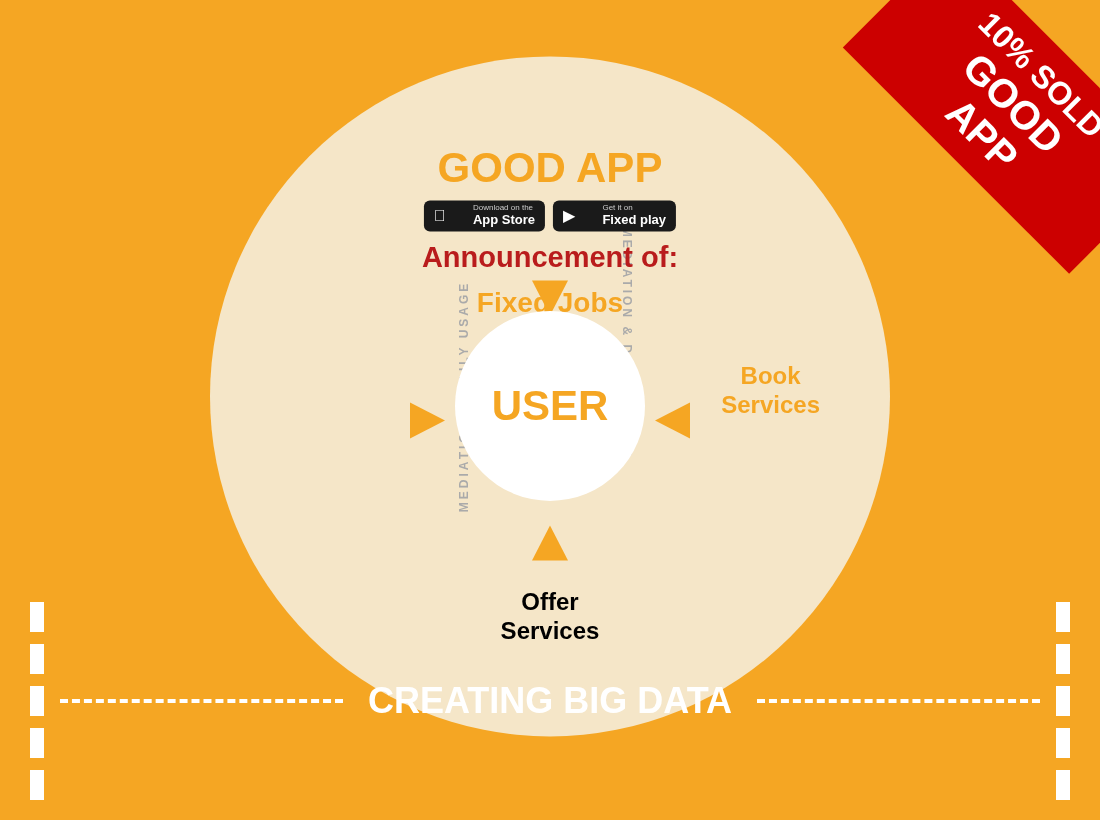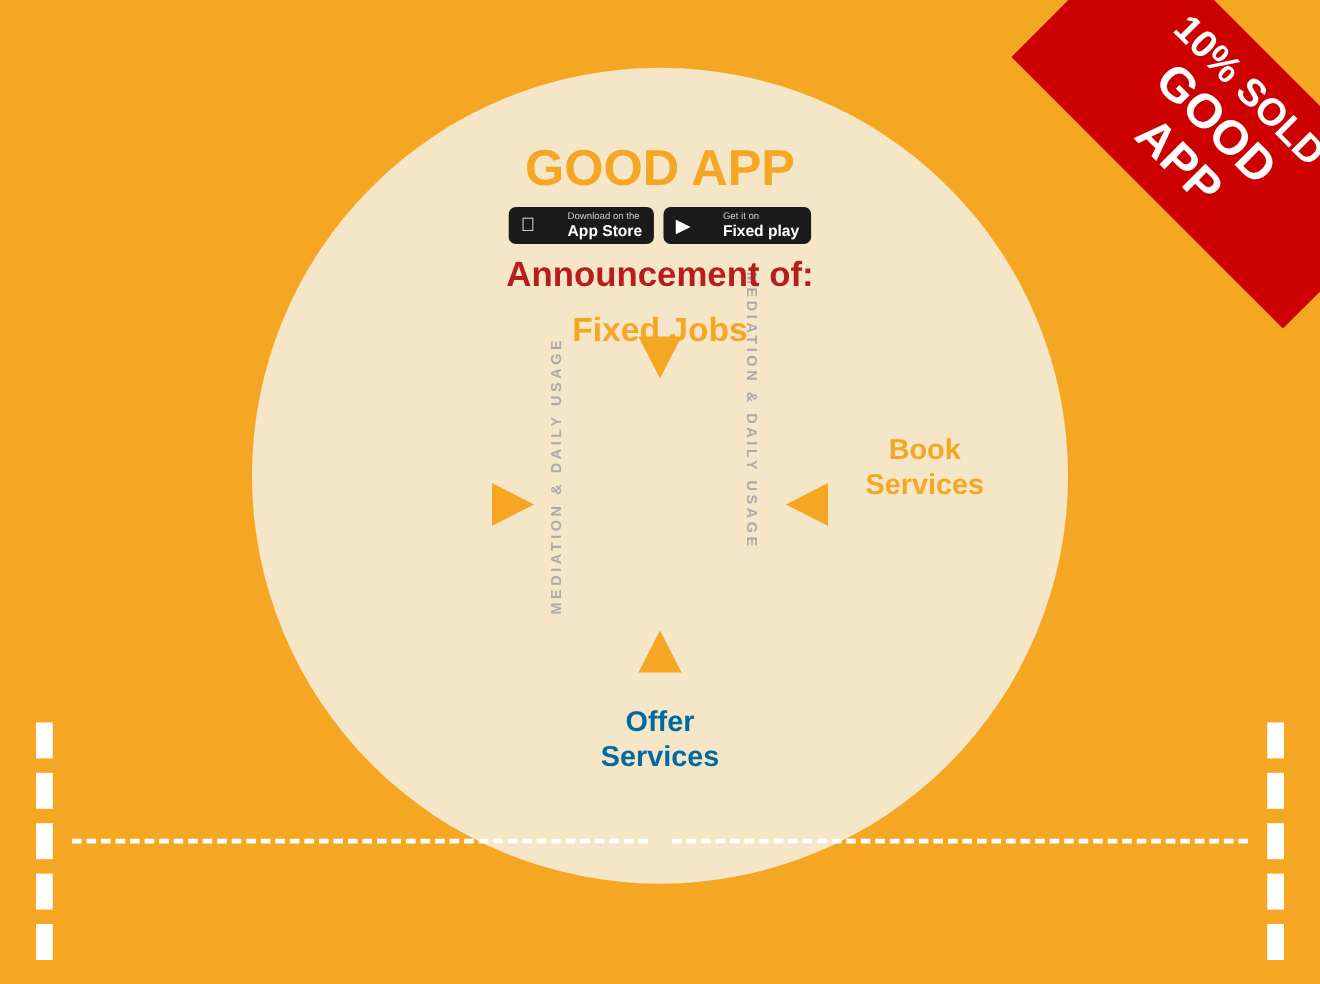--- a/index.html
+++ b/index.html
@@ -70,20 +70,21 @@
       flex-direction: column;
       align-items: center;
       gap: 8px;
     }
 
     .good-app-title {
       font-size: 42px;
       font-weight: 900;
       color: #F5A623;
       text-align: center;
+      margin-top: 28px;
     }
 
     .store-badges {
       display: flex;
       gap: 8px;
       align-items: center;
     }
 
     .badge {
       background: #1a1a1a;
@@ -181,21 +182,21 @@
     }
 
     .label-bottom-text {
       position: absolute;
       bottom: 90px;
       left: 50%;
       transform: translateX(-50%);
       text-align: center;
       font-size: 24px;
       font-weight: 900;
-      color: #0369a1;
+      color: #000000;
       line-height: 1.2;
     }
 
     
     .bottom-section {
       position: absolute;
       bottom: 20px;
       left: 0;
       right: 0;
       display: flex;
@@ -286,20 +287,23 @@
           <span class="badge-big">Fixed play</span>
         </div>
       </div>
     </div>
     <div class="announcement">
       <span>Announcement of:</span><br>
     </div>
     <div class="fixed-jobs">Fixed Jobs</div>
   </div>
 
+  <div class="inner-circle">
+    <span class="user-label">USER</span>
+  </div>
 
   <svg style="position:absolute; top:50%; left:50%; transform:translate(-50%,-45%); width:680px; height:480px; overflow:visible; pointer-events:none;">
 
     <polygon points="0,-105 18,-140 -18,-140" fill="#F5A623" transform="translate(340, 240)"></polygon>
 
     <polygon points="0,105 18,140 -18,140" fill="#F5A623" transform="translate(340, 240)"></polygon>
 
     <polygon points="-105,0 -140,18 -140,-18" fill="#F5A623" transform="translate(340, 240)"></polygon>
 
     <polygon points="105,0 140,18 140,-18" fill="#F5A623" transform="translate(340, 240)"></polygon>
@@ -318,20 +322,21 @@
   <div style="display:flex; align-items:center; width:100%;">
 
     <div style="display:flex; flex-direction:column; gap:12px; margin-right:6px;">
       <div class="dash-block"></div>
       <div class="dash-block"></div>
       <div class="dash-block"></div>
       <div class="dash-block"></div>
       <div class="dash-block"></div>
     </div>
     <div class="dashed-line"></div>
+    <div class="big-data-text">CREATING BIG DATA</div>
     <div class="dashed-line"></div>
 
     <div style="display:flex; flex-direction:column; gap:12px; margin-left:6px;">
       <div class="dash-block"></div>
       <div class="dash-block"></div>
       <div class="dash-block"></div>
       <div class="dash-block"></div>
       <div class="dash-block"></div>
     </div>
   </div>

